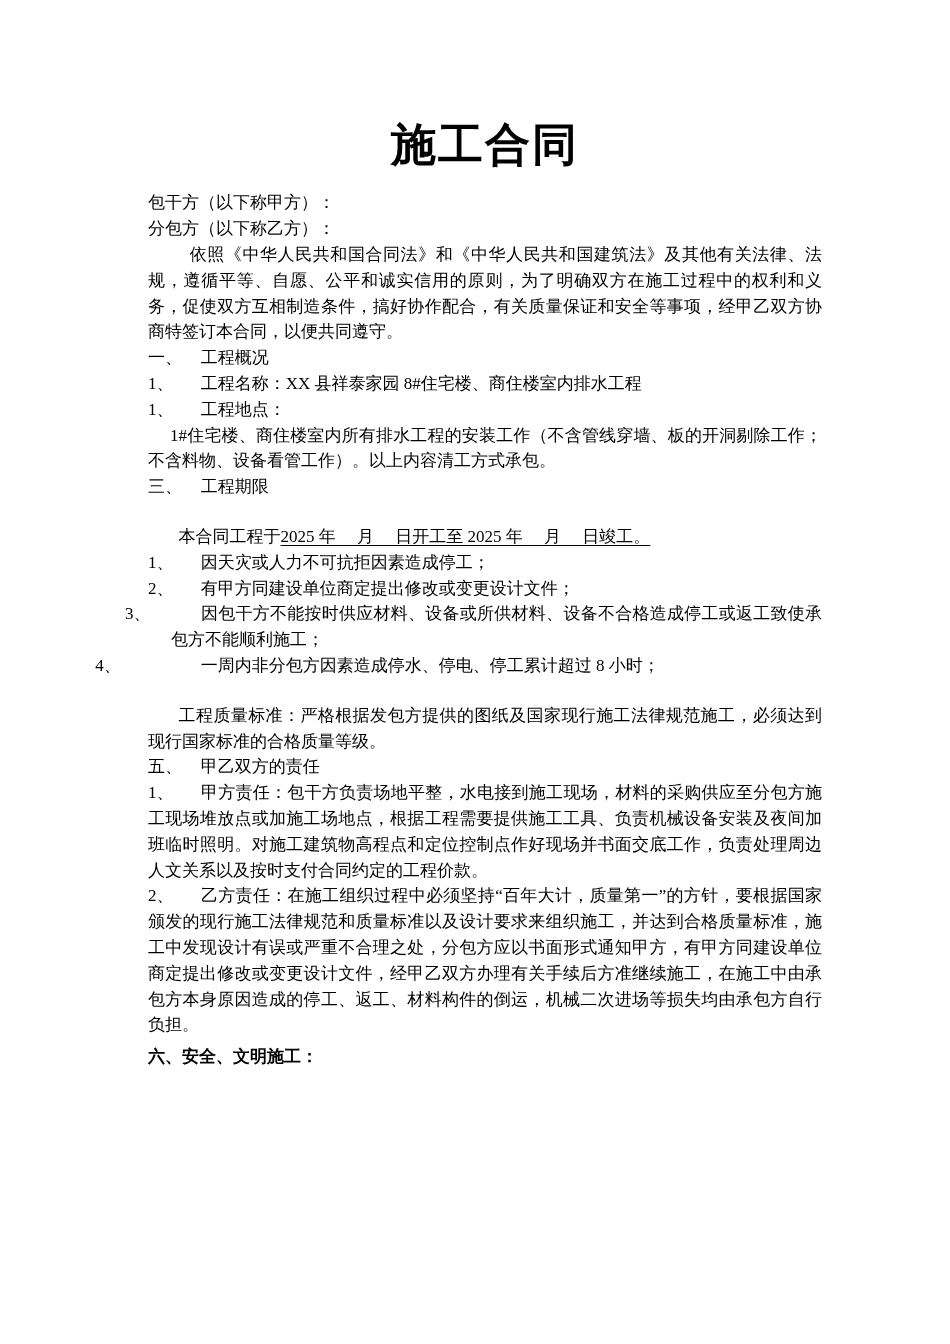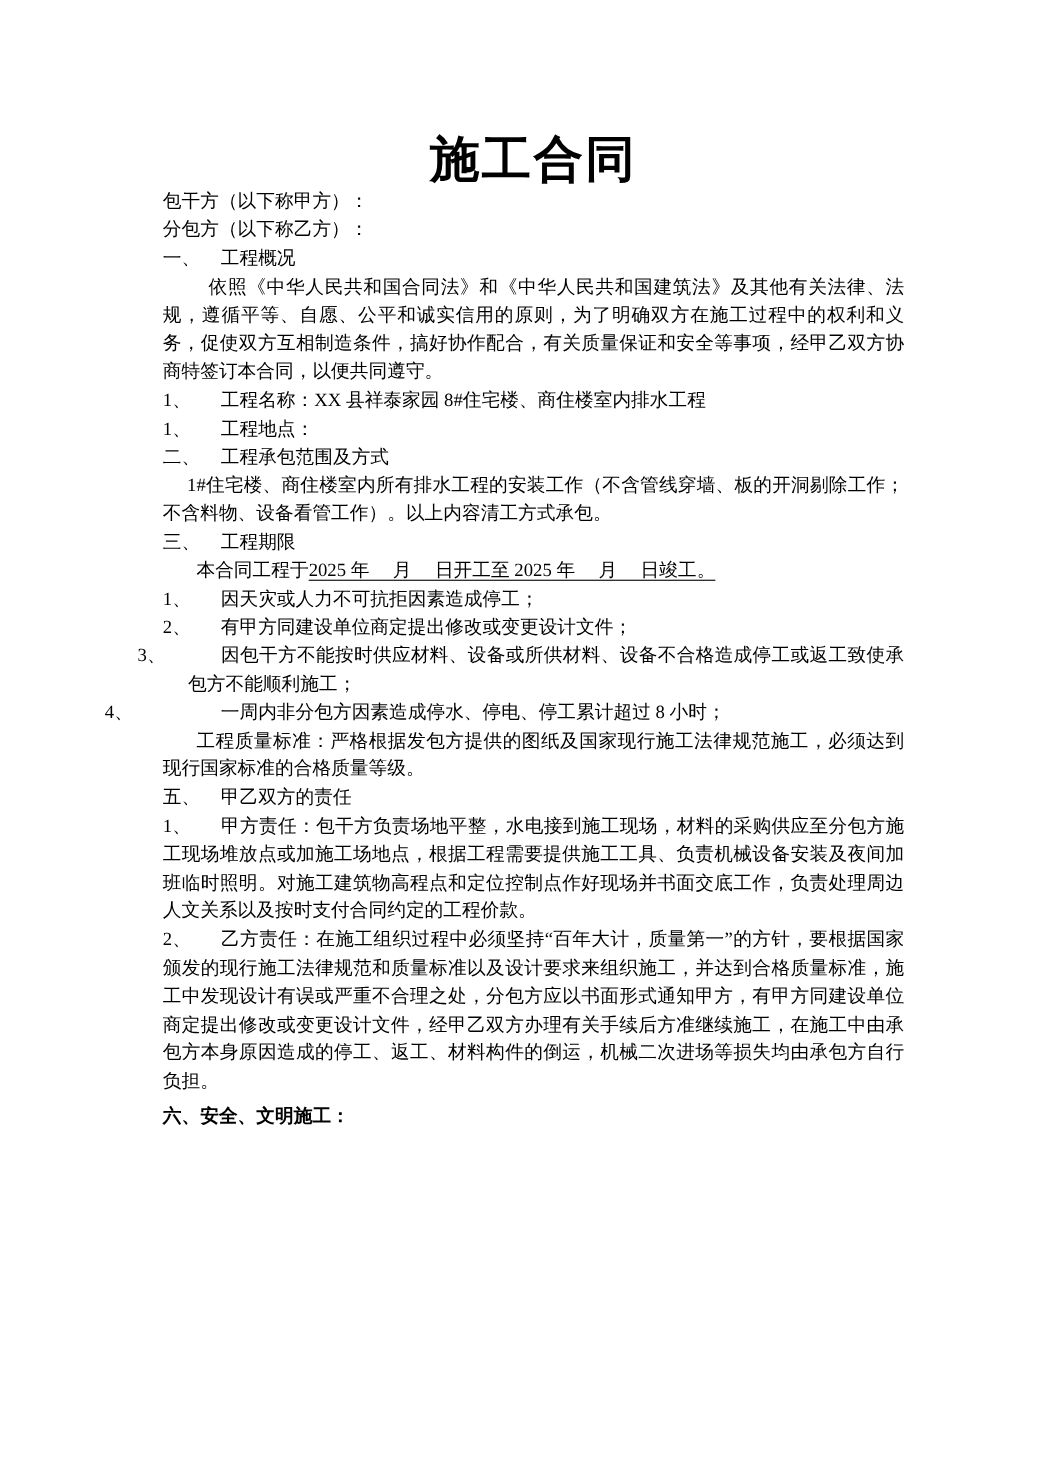--- a/index.html
+++ b/index.html
@@ -16,29 +16,29 @@
     min-height: 1344px;
     padding: 120px 128px 60px 148px;
     background: #ffffff;
   }
   .title {
     text-align: center;
     font-size: 45px;
     font-weight: 700;
     line-height: 1.12;
     letter-spacing: 2px;
-    margin-bottom: 0;
+    margin-bottom: 20px;
   }
   .para {
     font-size: 17px;
     line-height: 25.8px;
     text-align: justify;
   }
   
-  .indent      { text-indent: 1.8em; }
+  .indent      { text-indent: 1.8em; margin-top: 24px; }
   .indent-lg   { text-indent: 2.45em; }
   .indent-sm   { text-indent: 1.3em; }
   
   .num {
     display: inline-block;
     width: 3.1em;
   }
   .list-hang-sm { padding-left: 1.35em; text-indent: -1.35em; }
   .list-hang-lg { padding-left: 3.1em;  text-indent: -3.1em;  }
   .u {
@@ -48,25 +48,24 @@
   .gap-before { margin-top: 6px; font-weight: bold; }
 </style>
 </head>
 <body>
 
 <div class="page">
   <h1 class="title">施工合同</h1>
   <div>
       <div class="para plain"><span>包干方（以下称甲方）：</span></div>
       <div class="para plain"><span>分包方（以下称乙方）：</span></div>
+      <div class="para indent-lg"><span>依照《中华人民共和国合同法》和《中华人民共和国建筑法》及其他有关法律、法规，遵循平等、自愿、公平和诚实信用的原则，为了明确双方在施工过程中的权利和义务，促使双方互相制造条件，搞好协作配合，有关质量保证和安全等事项，经甲乙双方协商特签订本合同，以便共同遵守。</span></div>
       <div class="para list"><span class="num">一、</span><span>工程概况</span></div>
-      <div class="para indent-lg"><span>依照《中华人民共和国合同法》和《中华人民共和国建筑法》及其他有关法律、法规，遵循平等、自愿、公平和诚实信用的原则，为了明确双方在施工过程中的权利和义务，促使双方互相制造条件，搞好协作配合，有关质量保证和安全等事项，经甲乙双方协商特签订本合同，以便共同遵守。</span></div>
       <div class="para list"><span class="num">1、</span><span>工程名称：XX 县祥泰家园 8#住宅楼、商住楼室内排水工程</span></div>
       <div class="para list"><span class="num">1、</span><span>工程地点：</span></div>
-      <div class="para list"><span class="num">二、</span><span>工程承包范围及方式</span></div>
       <div class="para indent-sm"><span>1#住宅楼、商住楼室内所有排水工程的安装工作（不含管线穿墙、板的开洞剔除工作；不含料物、设备看管工作）。以上内容清工方式承包。</span></div>
       <div class="para list"><span class="num">三、</span><span>工程期限</span></div>
       <div class="para indent"><span>本合同工程于</span><span class="u">2025 年　 月　 日开工至 2025 年　 月　 日竣工。</span></div>
       <div class="para list"><span class="num">1、</span><span>因天灾或人力不可抗拒因素造成停工；</span></div>
       <div class="para list"><span class="num">2、</span><span>有甲方同建设单位商定提出修改或变更设计文件；</span></div>
       <div class="para list-hang-sm"><span class="num">3、</span><span>因包干方不能按时供应材料、设备或所供材料、设备不合格造成停工或返工致使承包方不能顺利施工；</span></div>
       <div class="para list-hang-lg"><span class="num">4、</span><span>一周内非分包方因素造成停水、停电、停工累计超过 8 小时；</span></div>
       <div class="para indent"><span>工程质量标准：严格根据发包方提供的图纸及国家现行施工法律规范施工，必须达到现行国家标准的合格质量等级。</span></div>
       <div class="para list"><span class="num">五、</span><span>甲乙双方的责任</span></div>
       <div class="para list"><span class="num">1、</span><span>甲方责任：包干方负责场地平整，水电接到施工现场，材料的采购供应至分包方施工现场堆放点或加施工场地点，根据工程需要提供施工工具、负责机械设备安装及夜间加班临时照明。对施工建筑物高程点和定位控制点作好现场并书面交底工作，负责处理周边人文关系以及按时支付合同约定的工程价款。</span></div>

